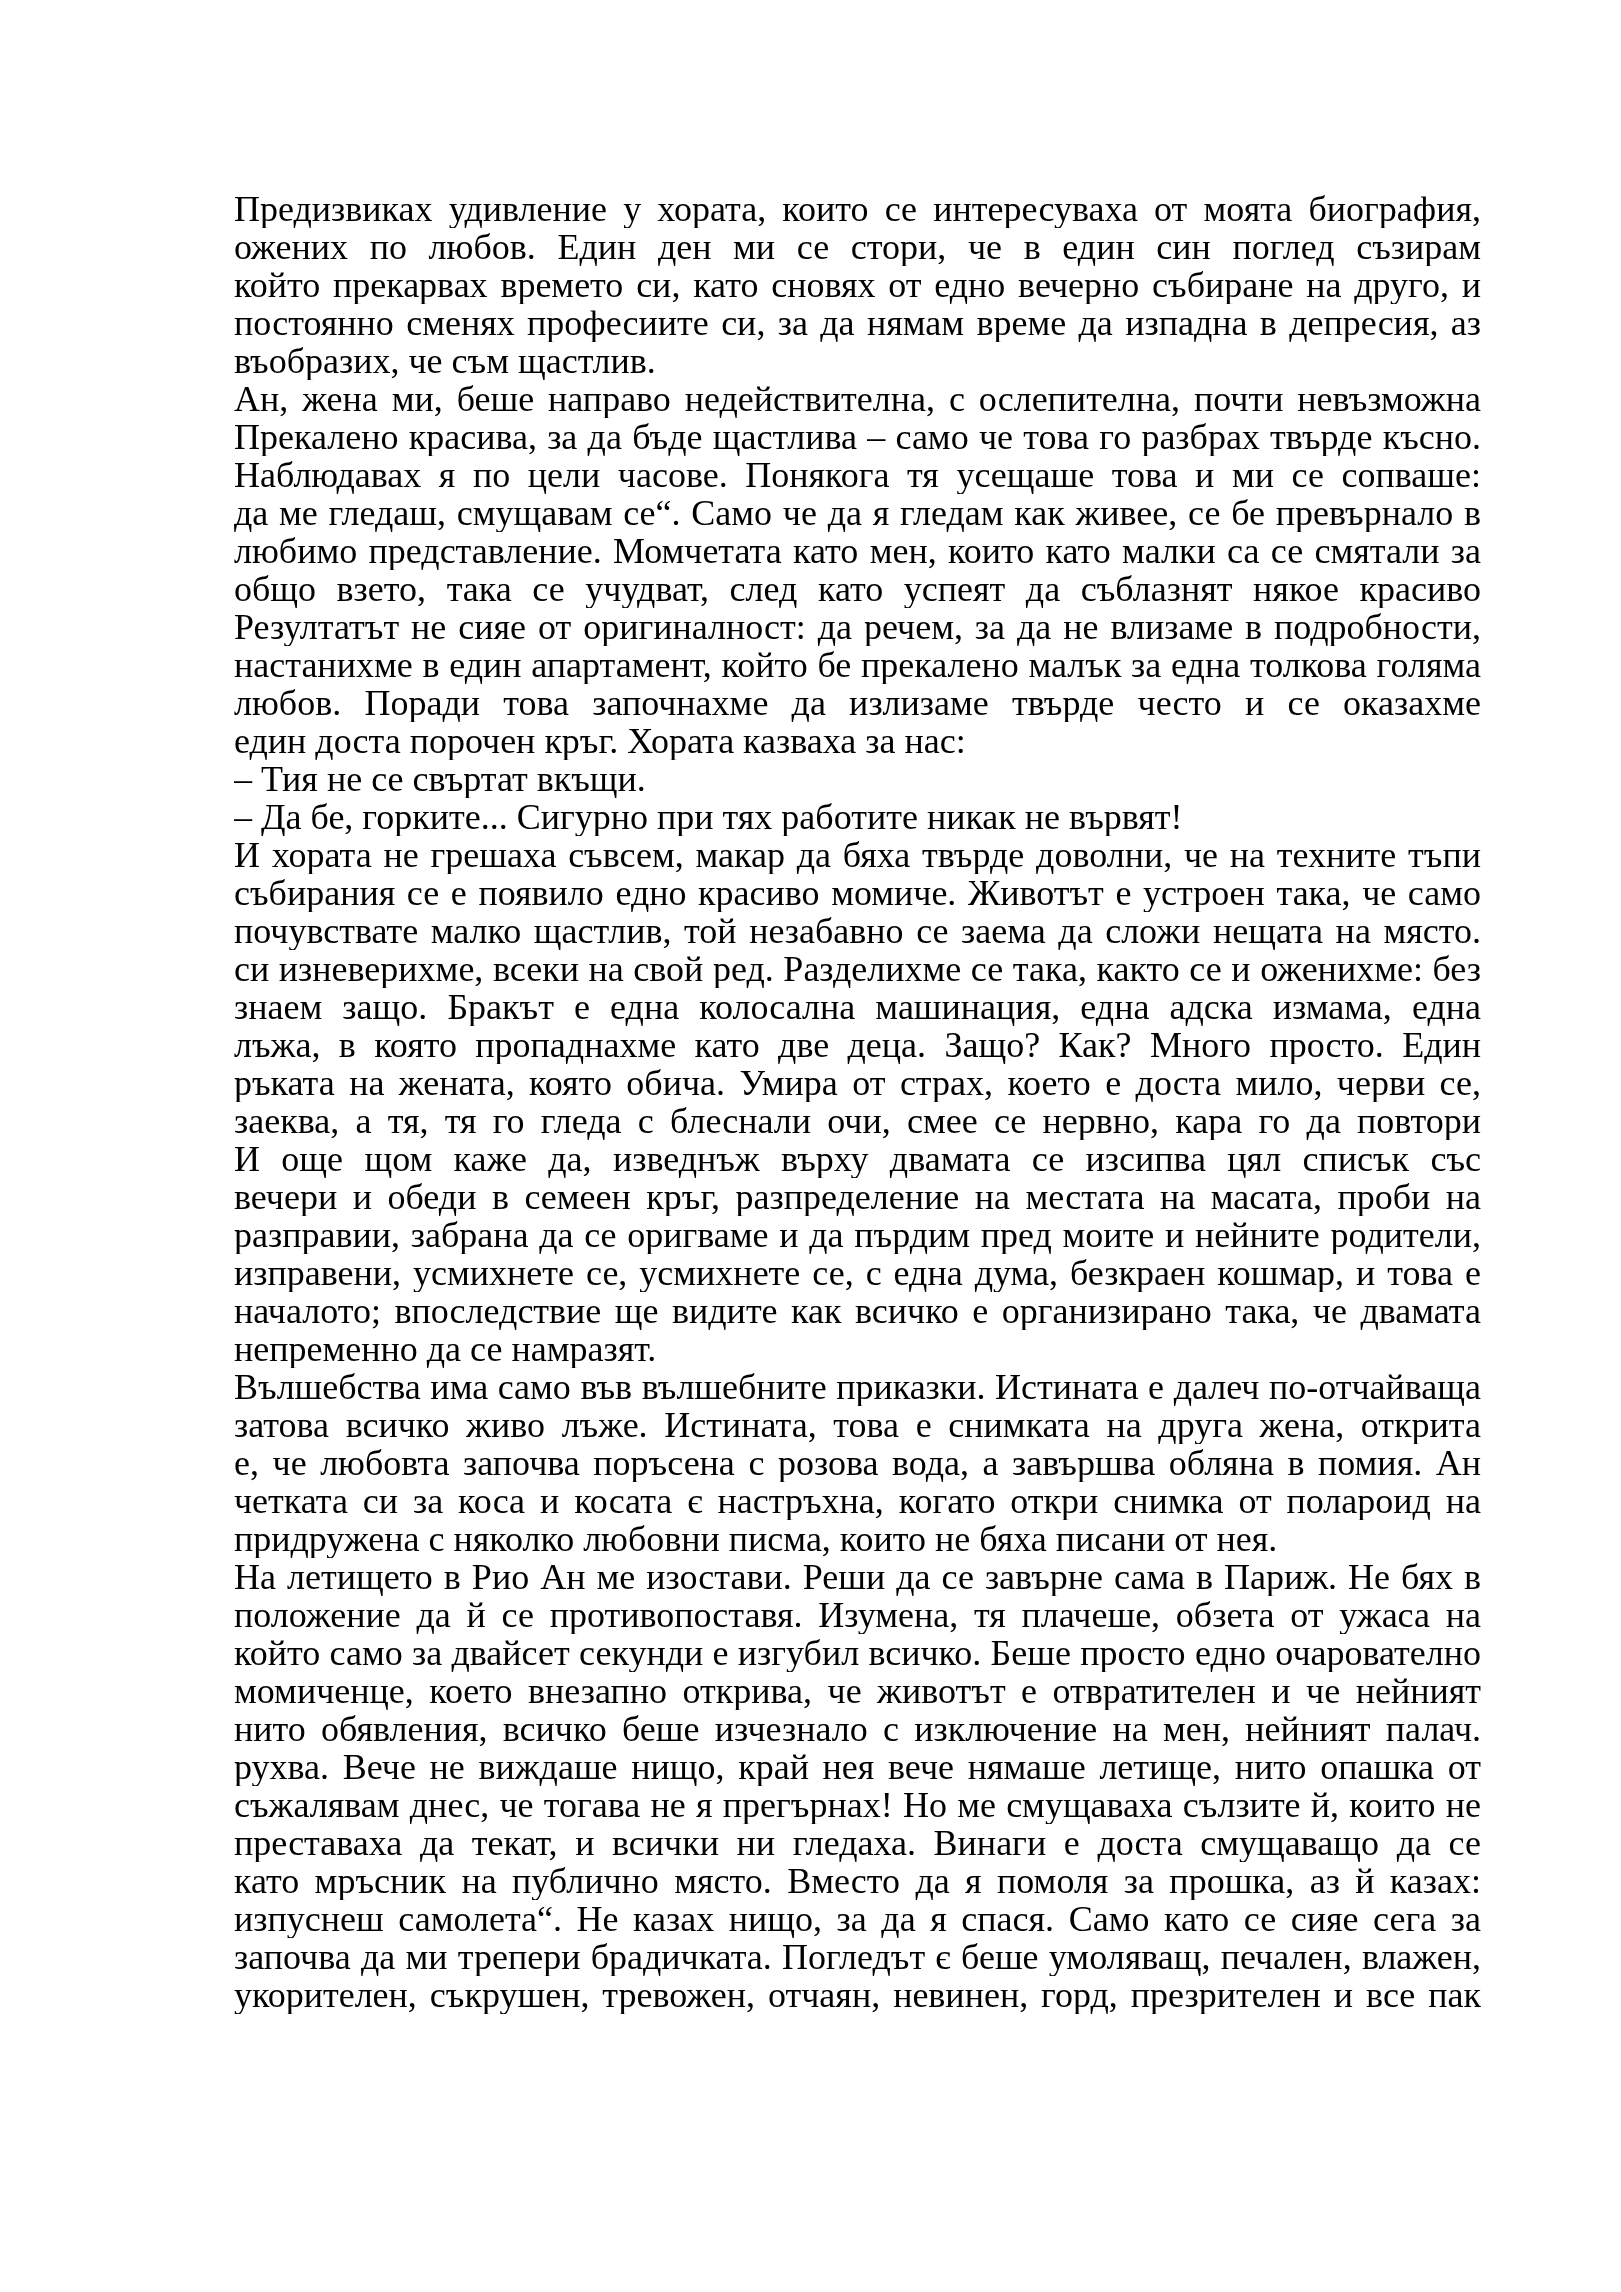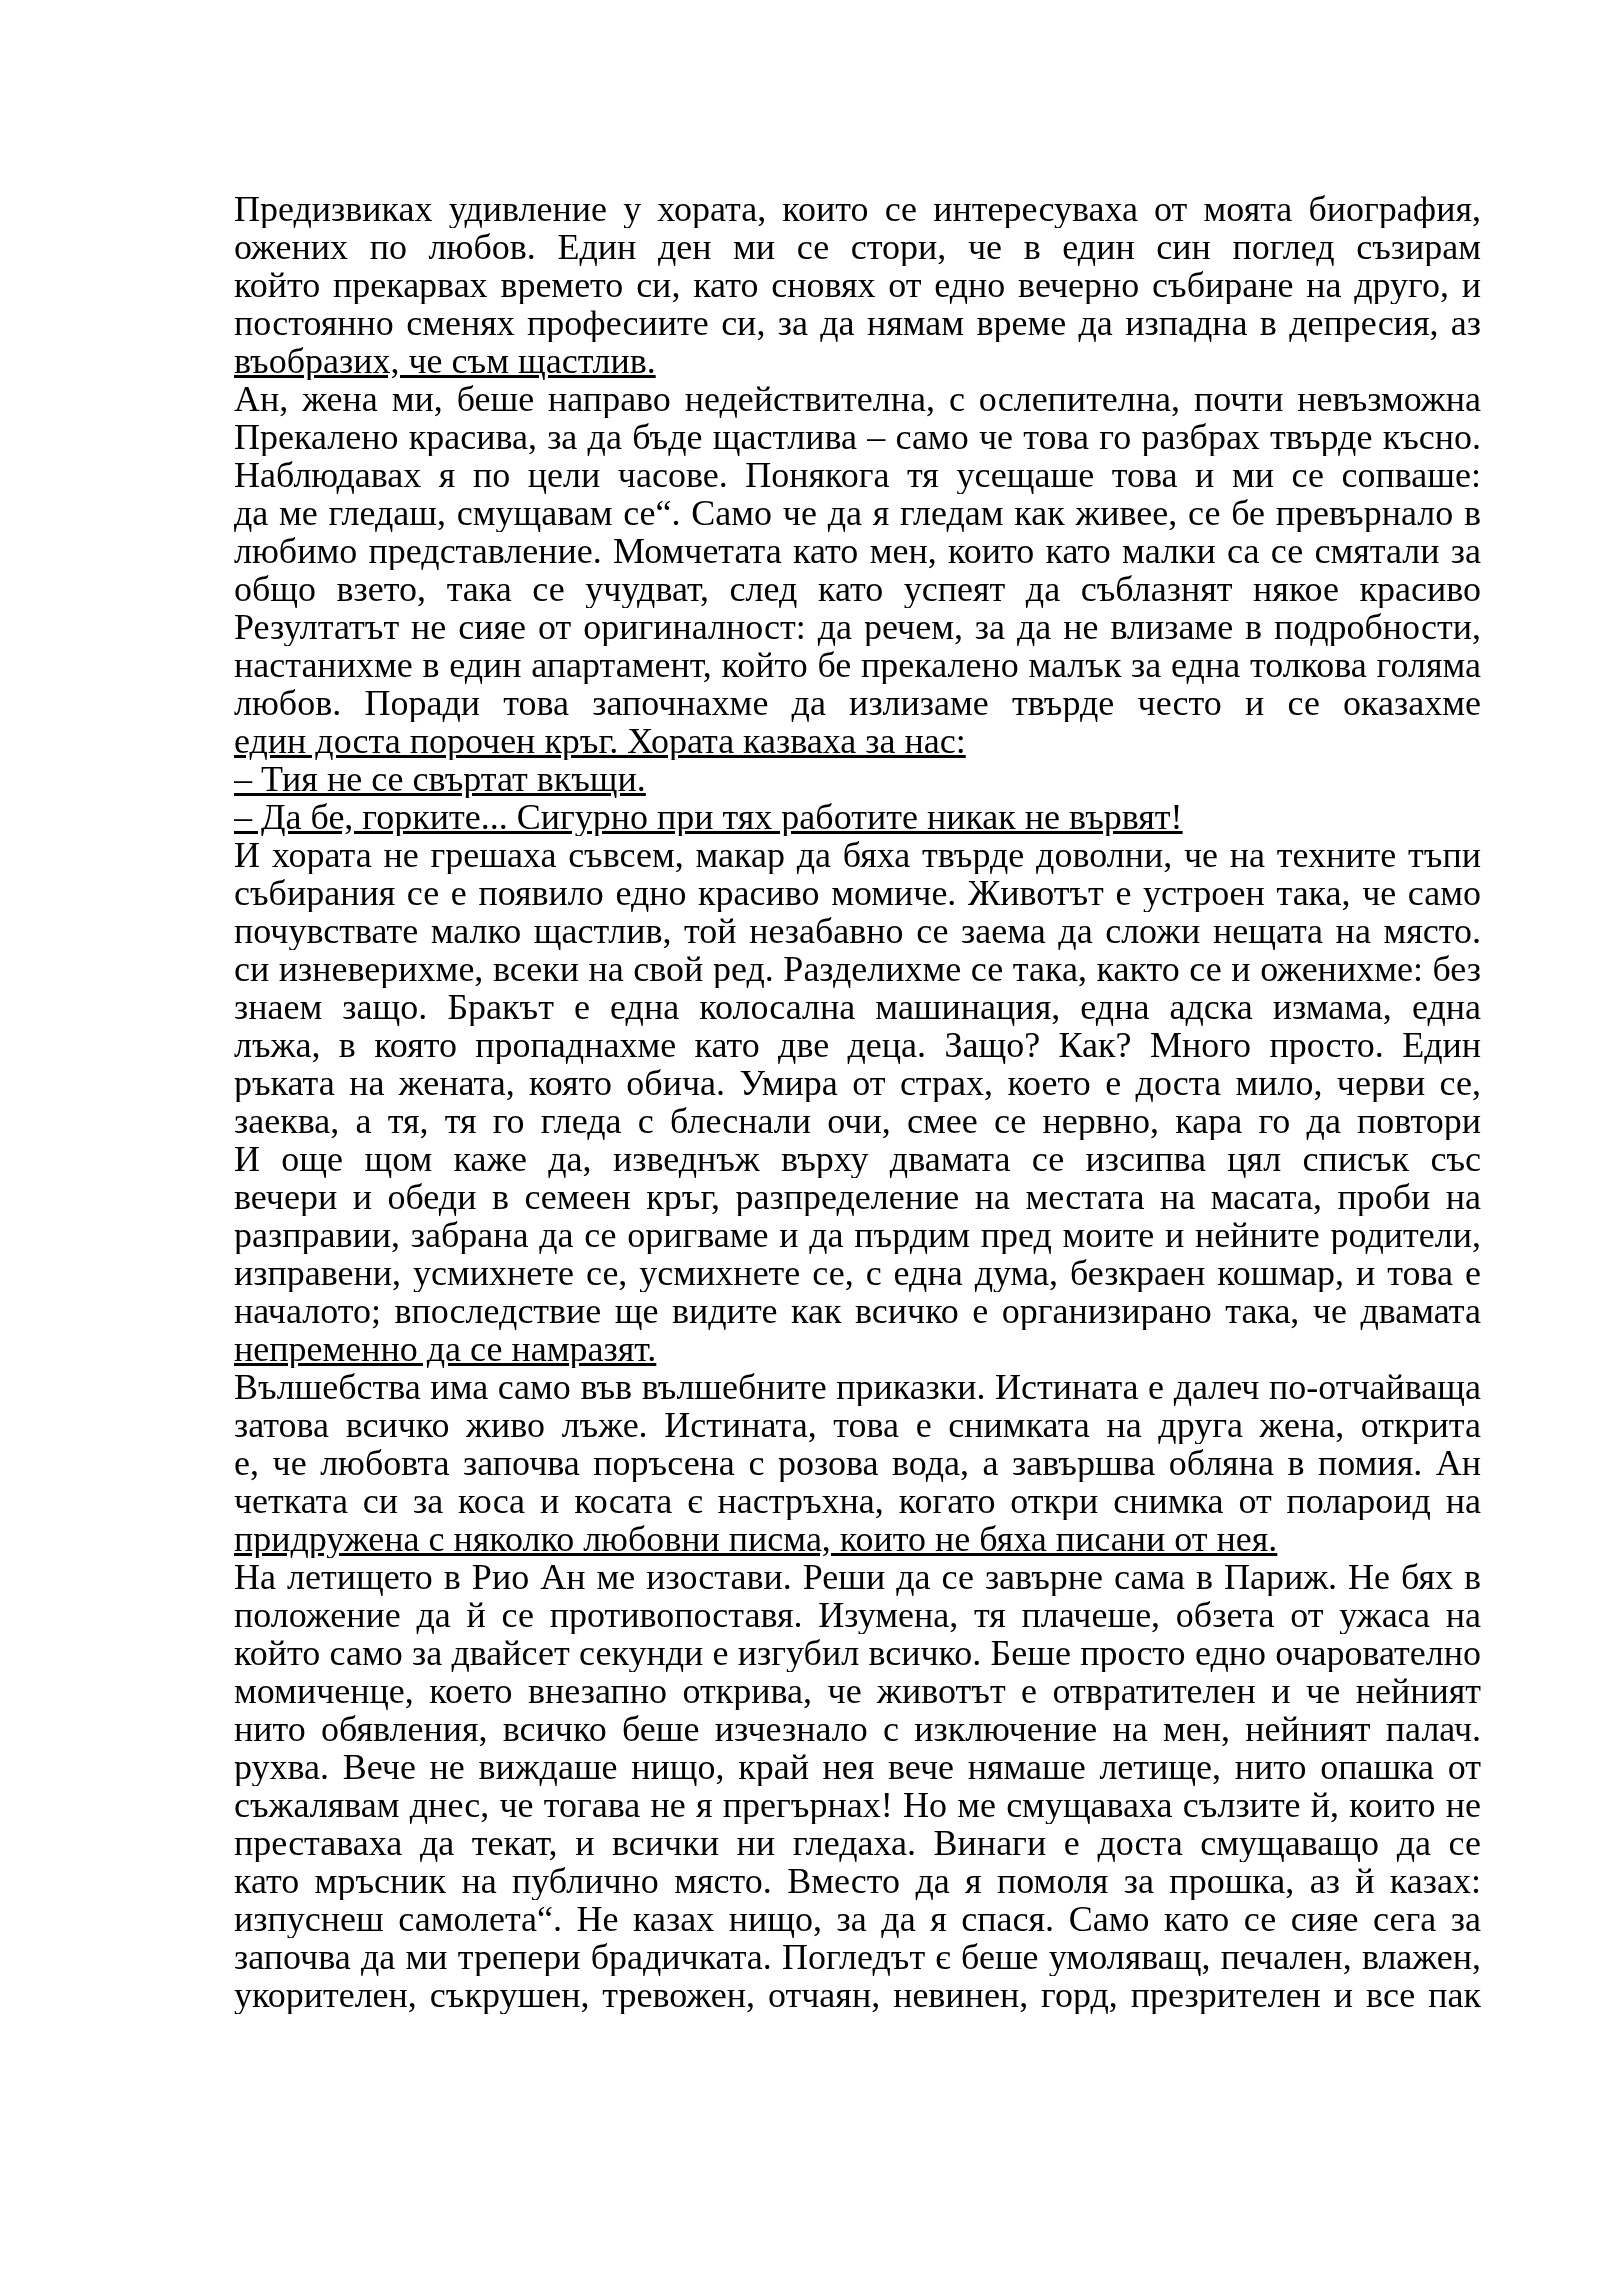--- a/index.html
+++ b/index.html
@@ -31,21 +31,20 @@
   .line {
     height: 38px;
     line-height: 38px;
     text-align: justify;
     text-align-last: justify;
     overflow: hidden;
     white-space: normal;
   }
   .line.para-end {
     text-align-last: left;
-    text-decoration: underline;
   }
 </style>
 </head>
 <body>
 
 <div class="page" style="background: rgb(255, 255, 255);">
   <div class="text-column" id="text-column" style="color: rgb(0, 0, 0);">
       <div class="paragraph">
         <div class="line">Предизвиках удивление у хората, които се интересуваха от моята биография, когато се</div>
         <div class="line">ожених по любов. Един ден ми се стори, че в един син поглед съзирам вечността. Аз,</div>

